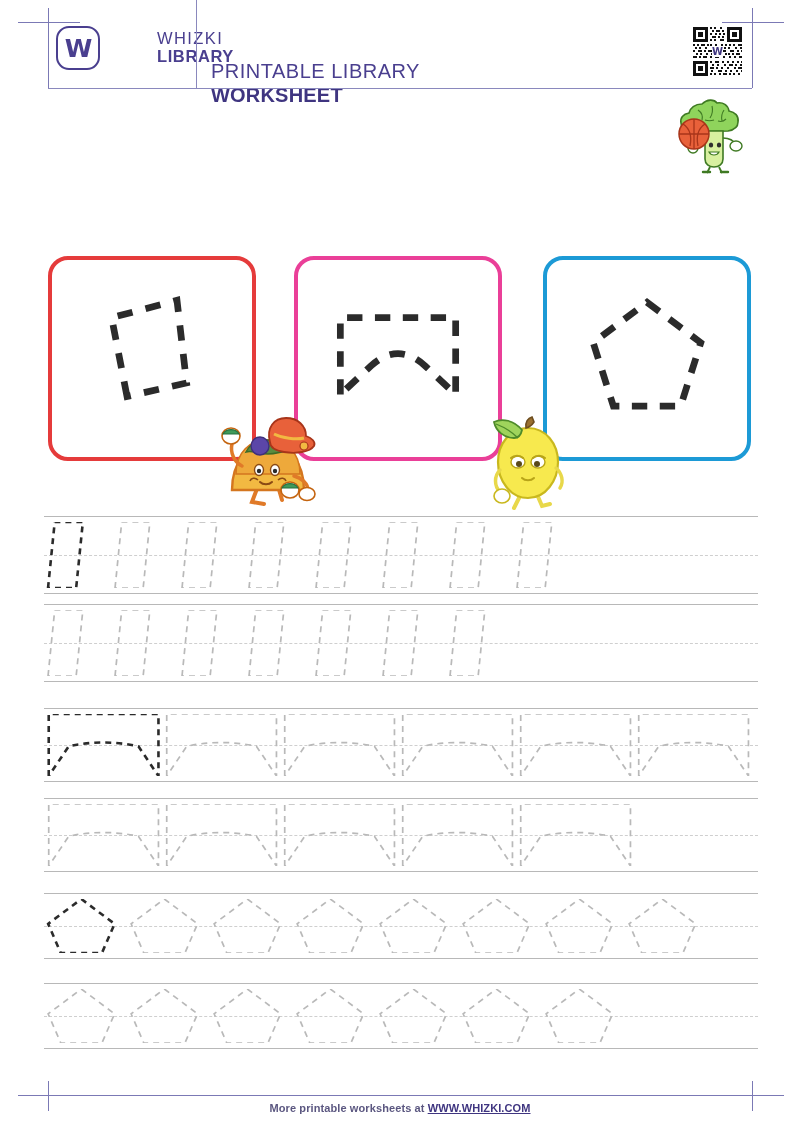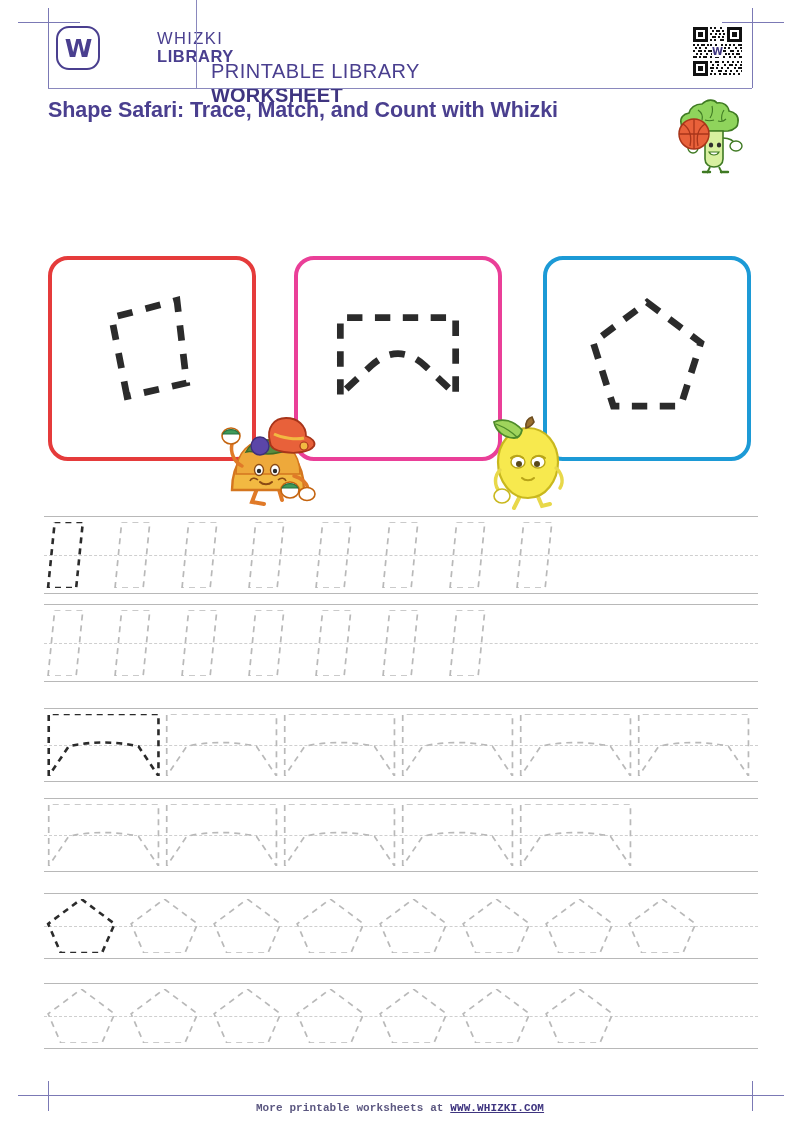--- a/index.html
+++ b/index.html
@@ -79,21 +79,21 @@
     position:absolute;left:0;right:0;top:50%;height:0;
     border-top:1.6px dashed #cfcfcf;
   }
   .shapes{position:absolute;inset:0;}
   .shapes svg{position:absolute;top:0;height:100%;}
 
   
   .footer-rule{position:absolute;left:48px;right:48px;top:1095px;height:1px;background:#7b79b5;}
   .footer{
     position:absolute;left:0;right:0;top:1102px;text-align:center;
-    font-size:11px;color:#5b5780;font-weight:bold;letter-spacing:0.1px;font-family:Liberation Mono, monospace;
+    font-size:11px;color:#5b5780;font-weight:bold;letter-spacing:0.1px;
   }
   .footer .url{text-decoration:underline;color:#3f3580;font-weight:bold;}
 </style>
 </head>
 <body>
 
 <div class="page">
 
   <div class="cmark h" style="left:18px;top:22px;width:62px;"></div>
   <div class="cmark v" style="left:48px;top:8px;height:80px;"></div>
@@ -228,21 +228,20 @@
           <rect x="32" y="48" width="4" height="2"></rect>
           <rect x="38" y="48" width="2" height="2"></rect>
           <rect x="42" y="48" width="2" height="2"></rect>
           <rect x="47" y="48" width="2" height="2"></rect>
       </g>
       <rect x="21" y="21" width="11" height="11" fill="#fff"></rect>
       <text x="26.5" y="30" font-family="DejaVu Sans, sans-serif" font-size="10" font-weight="bold" fill="#3f3580" text-anchor="middle">W</text>
     </svg>
   </div>
 
-  <div class="title">Shape Safari: Trace, Match, and Count with Whizki</div>
 
   <div class="broccoli">
     <svg viewBox="0 0 84 78" width="84" height="78" aria-hidden="true">
       <g stroke="#3f7a23" stroke-width="1.6" fill="#8fd45c">
         <path d="M30 8c-7 0-12 4-13 9-6 1-9 5-8 10 0 5 4 8 9 9l38-1c6-1 10-4 10-9 1-6-3-10-9-11-1-6-6-9-12-8-3-4-10-4-15 1z"></path>
       </g>
       <g stroke="#3f7a23" stroke-width="1.1" fill="none">
         <path d="M26 14c3 2 5 6 4 10M40 10c1 4 0 9-2 12M52 14c-2 3-3 7-2 11M33 24c3 1 6 1 9 0M46 25c3 1 6 0 8-2"></path>
       </g>
 

